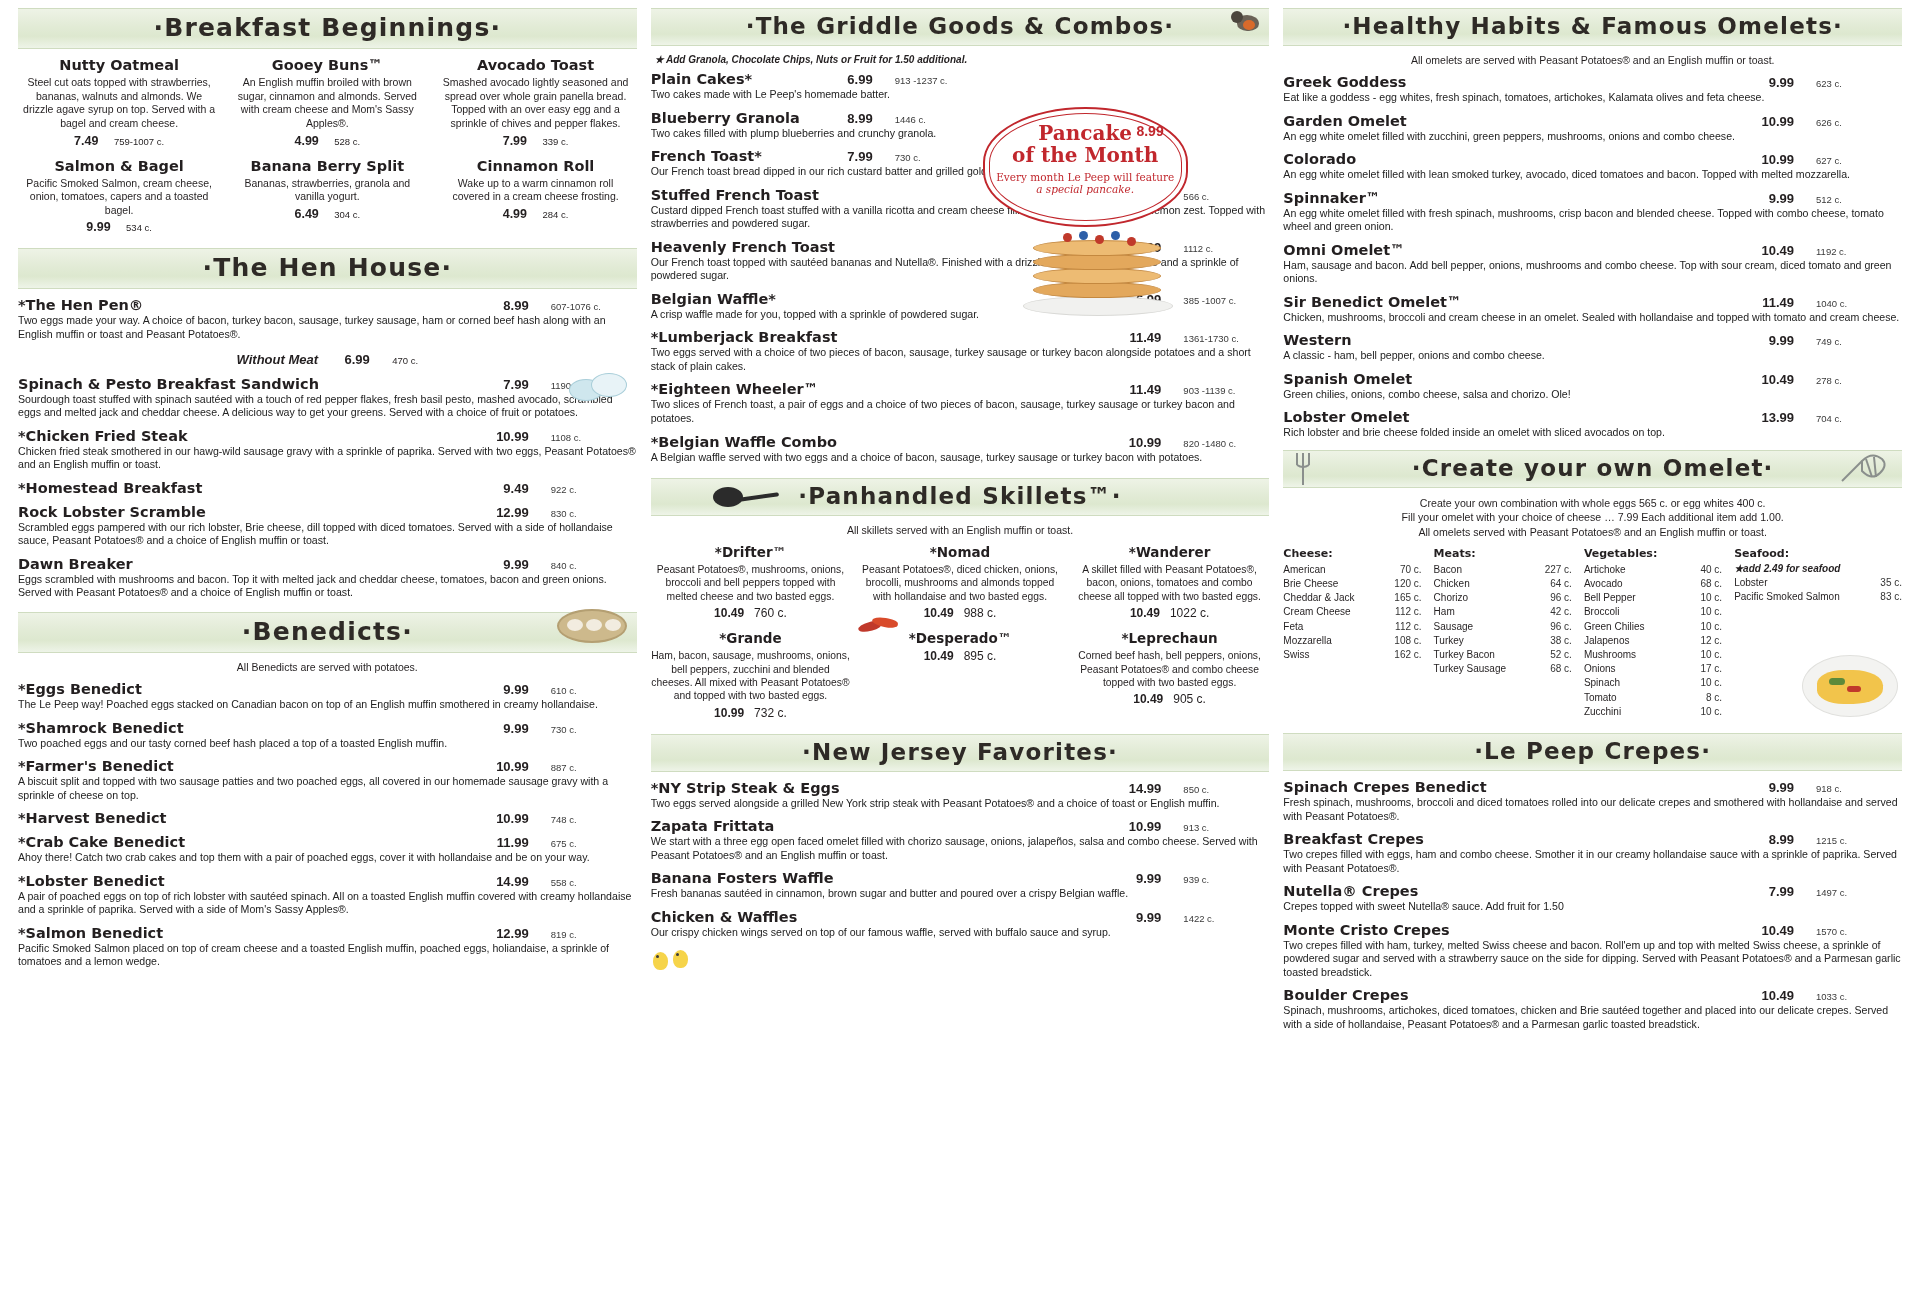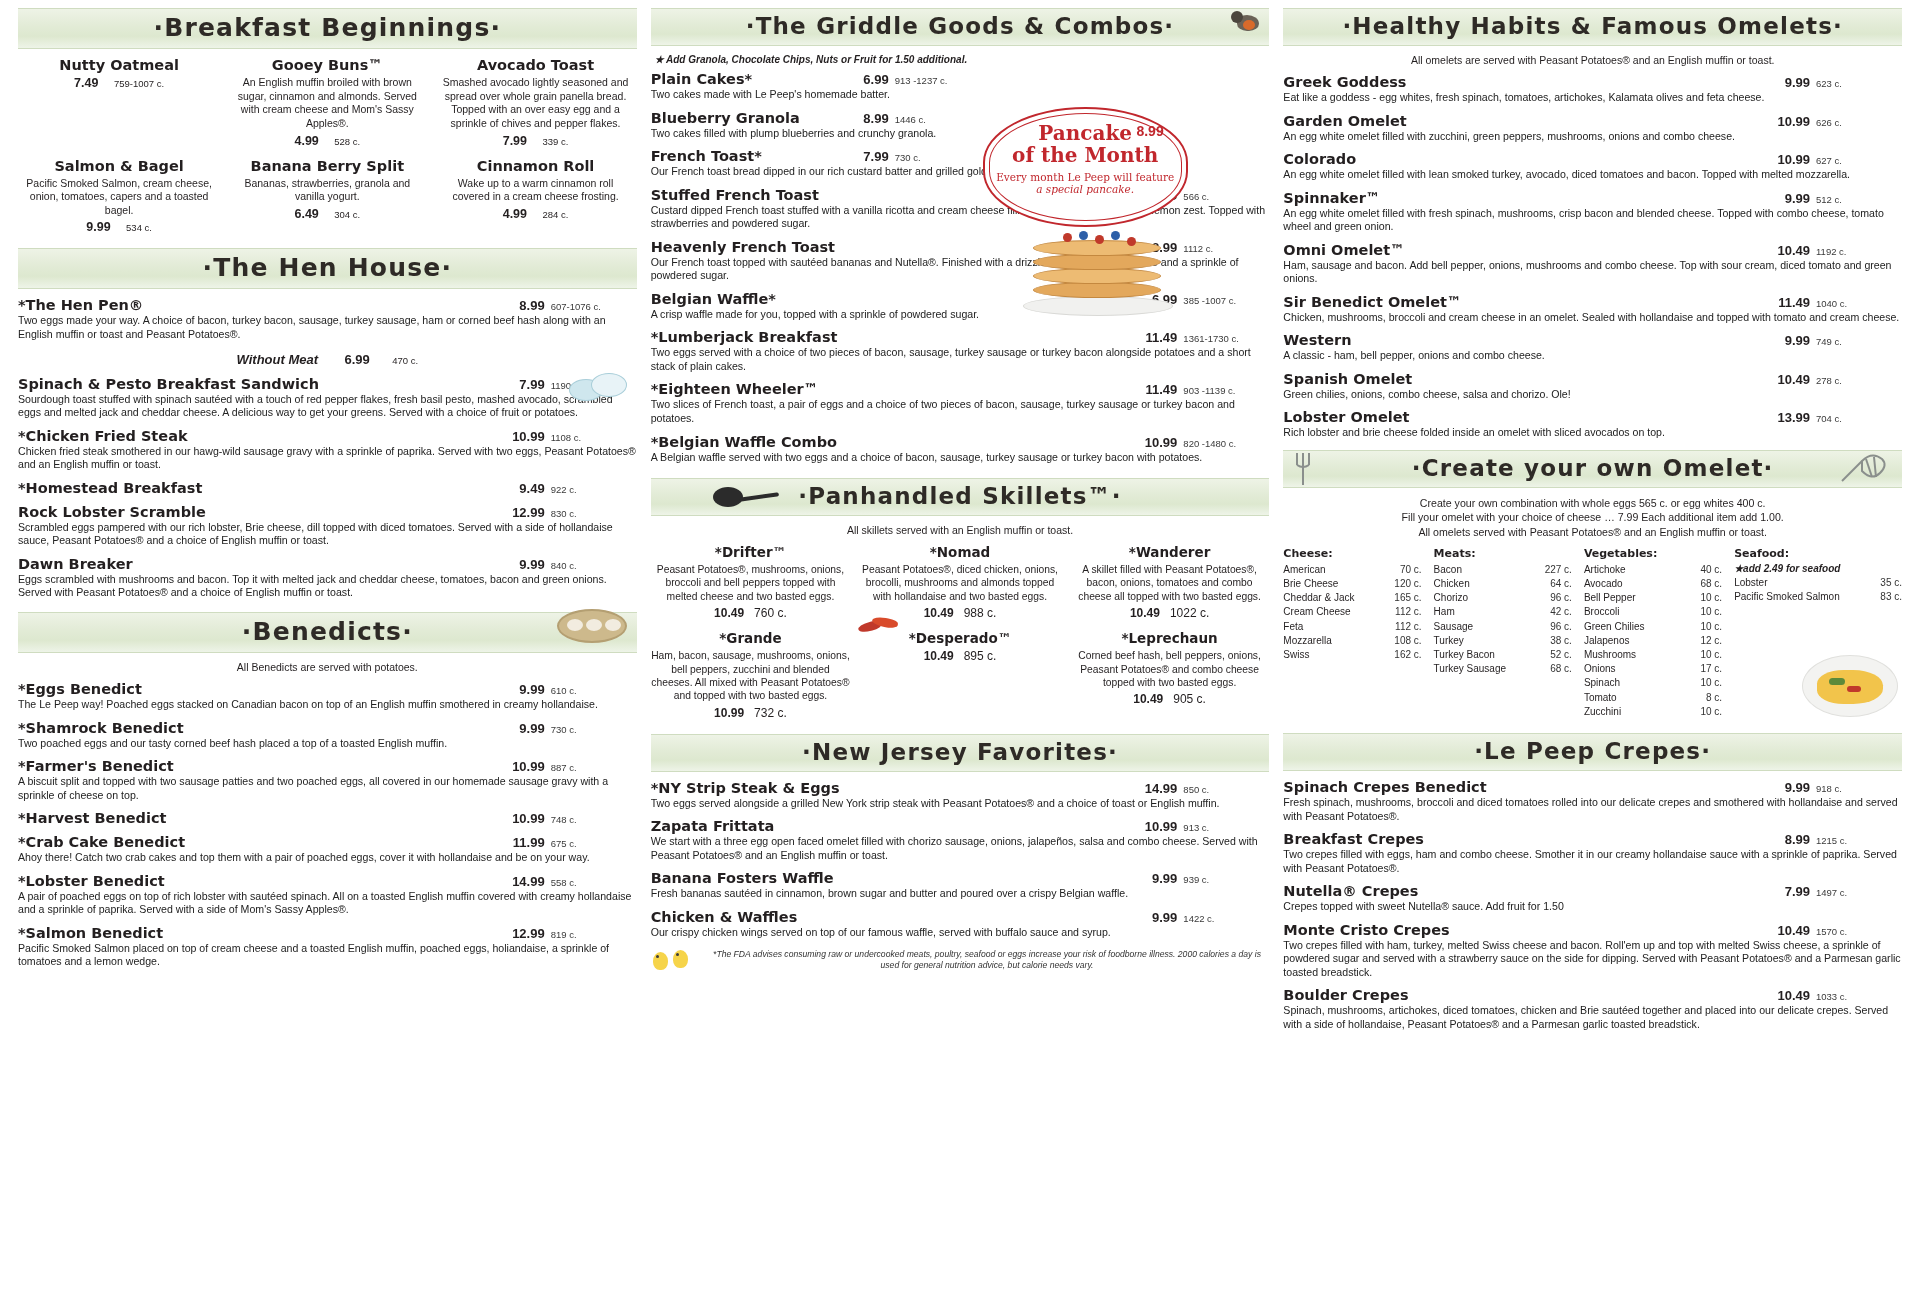--- a/index.html
+++ b/index.html
@@ -38,21 +38,21 @@
     letter-spacing:1.2px;
     color:#2e2a26;
   }
   .band h2.small { font-size:23px; }
 
   .subnote { font-size:10.5px; text-align:center; margin:4px 0 8px; }
 
   
   .item { margin:0 0 8px 0; }
   .it-head {
-    display:flex; align-items:baseline; gap:6px;
+    display:flex; align-items:baseline; gap:22px;
   }
   .it-name {
     font-family:"DejaVu Sans", sans-serif;
     font-size:14.5px; font-weight:bold; color:#231f20;
     white-space:nowrap;
   }
   .it-price { font-size:13px; font-weight:bold; margin-left:auto; }
   .it-cal { font-size:9.5px; color:#3a3a3a; width:86px; text-align:left; }
   .it-desc { font-size:10.6px; line-height:1.28; margin-top:1px; color:#222; }
 
@@ -158,20 +158,21 @@
 
   <div class="col col-1">
 
     <div class="band">
       <h2>·Breakfast Beginnings·</h2>
     </div>
 
     <div class="grid3">
       <div class="gcell">
         <h3>Nutty Oatmeal</h3>
+        <p>Steel cut oats topped with strawberries, bananas, walnuts and almonds.  We drizzle agave syrup on top.  Served with a bagel and cream cheese.</p>
         <div class="gprice">
           <span>7.49</span>
           <span class="c">759-1007 c.</span>
         </div>
       </div>
       <div class="gcell">
         <h3>Gooey Buns™</h3>
         <p>An English muffin broiled with brown sugar, cinnamon and almonds.  Served with cream cheese and Mom's Sassy Apples®.</p>
         <div class="gprice">
           <span>4.99</span>
@@ -553,21 +554,20 @@
         </div>
         <div class="it-desc">Our crispy chicken wings served on top of our famous waffle, served with buffalo sauce and syrup.</div>
       </div>
     </div>
 
     <div class="note-line">
       <span class="chicks">
         <span class="chick" style="left:2px;top:5px"></span>
         <span class="chick" style="left:22px;top:3px"></span>
       </span>
-      <span class="footer-note" style="flex:1">*The FDA advises consuming raw or undercooked meats, poultry, seafood or eggs increase your risk of foodborne illness.  2000 calories a day is used for general nutrition advice, but calorie needs vary.</span>
     </div>
   </div>
 
   <div class="col col-3">
 
     <div class="band">
       <h2 class="small">·Healthy Habits &amp; Famous Omelets·</h2>
     </div>
     <div class="subnote">All omelets are served with Peasant Potatoes® and an English muffin or toast.</div>
 

